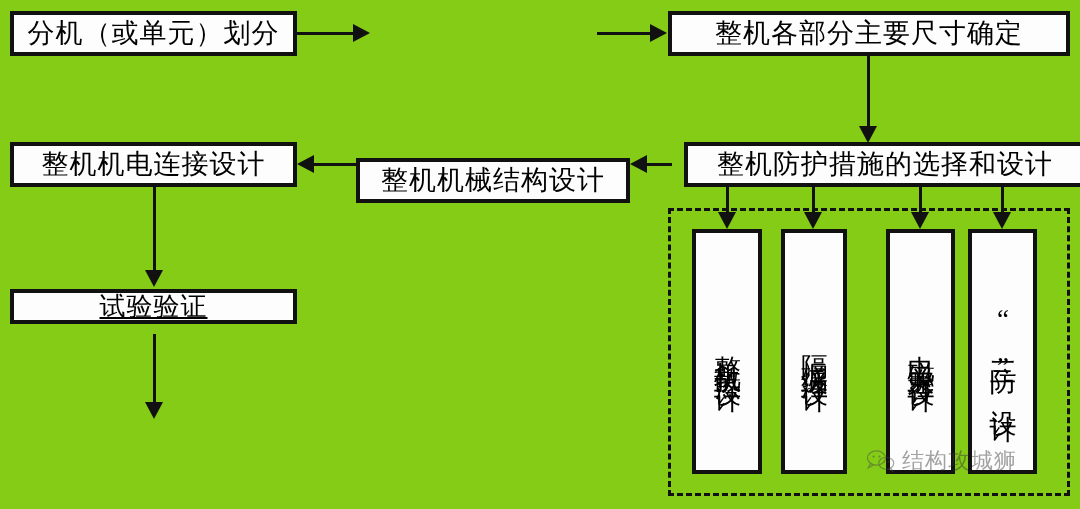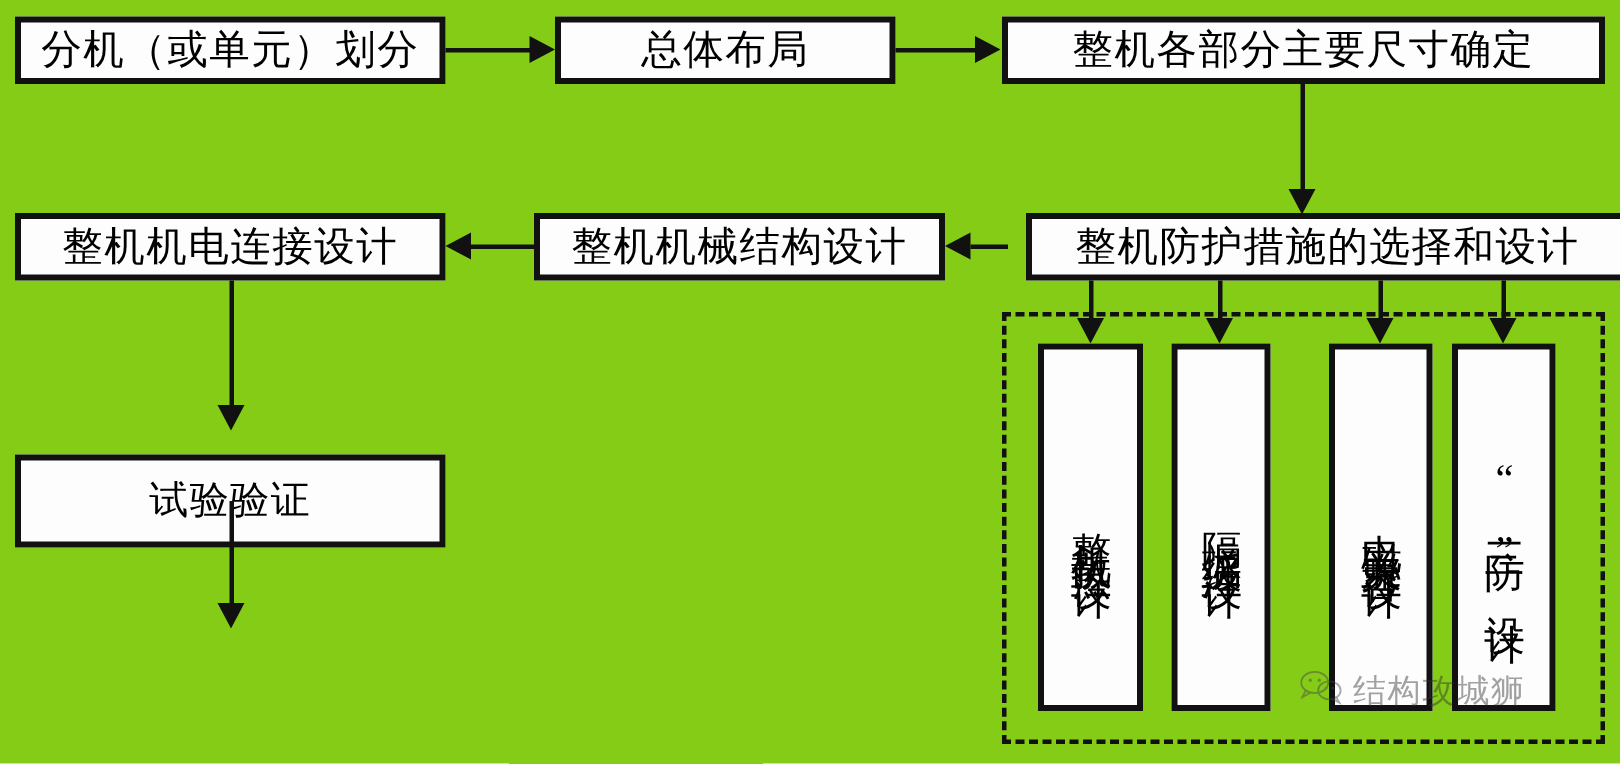--- a/index.html
+++ b/index.html
@@ -95,21 +95,21 @@
   .arrow.down {
     border-left: 9px solid transparent;
     border-right: 9px solid transparent;
     border-top: 17px solid #111111;
   }
 
   
   .watermark {
     position: absolute;
     display: flex;
-    align-items: flex-start;
+    align-items: center;
     gap: 6px;
     opacity: 0.45;
     pointer-events: none;
   }
   .watermark .wm-text {
     font-size: 22px;
     color: #333333;
     letter-spacing: 1px;
     font-family: "Liberation Sans", sans-serif;
   }
@@ -120,56 +120,53 @@
 
 <div id="canvas">
 
   <div class="node h" style="left:10px; top:11px; width:287px; height:45px;">
     <span>分机（或单元）划分</span>
   </div>
 
   <div class="line-h" style="left:297px; top:32px; width:58px;"></div>
   <div class="arrow right" style="left:353px; top:24px;"></div>
 
-  <div class="node h" style="left:370px; top:11px; width:227px; height:45px;">
-    <span>总体布局</span>
-  </div>
 
   <div class="line-h" style="left:597px; top:32px; width:55px;"></div>
   <div class="arrow right" style="left:650px; top:24px;"></div>
 
   <div class="node h" style="left:668px; top:11px; width:402px; height:45px;text-align:right;">
     <span>整机各部分主要尺寸确定</span>
   </div>
 
   <div class="line-v" style="left:867px; top:56px; height:76px;"></div>
   <div class="arrow down" style="left:859px; top:126px;"></div>
 
   <div class="node h" style="left:10px; top:142px; width:287px; height:45px;">
     <span>整机机电连接设计</span>
   </div>
 
   <div class="line-h" style="left:314px; top:163px; width:42px;"></div>
   <div class="arrow left" style="left:297px; top:155px;"></div>
 
-  <div class="node h" style="left:356px; top:142px; width:274px; height:45px;">
+  <div class="node h" style="left:356px; top:158px; width:274px; height:45px;">
     <span>整机机械结构设计</span>
   </div>
 
   <div class="line-h" style="left:647px; top:163px; width:25px;"></div>
   <div class="arrow left" style="left:630px; top:155px;"></div>
 
   <div class="node h" style="left:684px; top:142px; width:402px; height:45px;">
     <span>整机防护措施的选择和设计</span>
   </div>
 
   <div class="line-v" style="left:153px; top:187px; height:88px;"></div>
   <div class="arrow down" style="left:145px; top:270px;"></div>
 
-  <div class="node h small" style="left:10px; top:303px; width:287px; height:62px;">
+  <div class="node h small" style="left:10px; top:289px; width:287px; height:35px;text-decoration:underline;">
     <span>试验验证</span>
   </div>
 
   <div class="line-v" style="left:153px; top:334px; height:73px;"></div>
   <div class="arrow down" style="left:145px; top:402px;"></div>
 
 
   <div class="dashgroup" style="left:668px; top:208px; width:402px; height:288px;"></div>
 
   <div class="line-v" style="left:726px; top:187px; height:30px;"></div>

